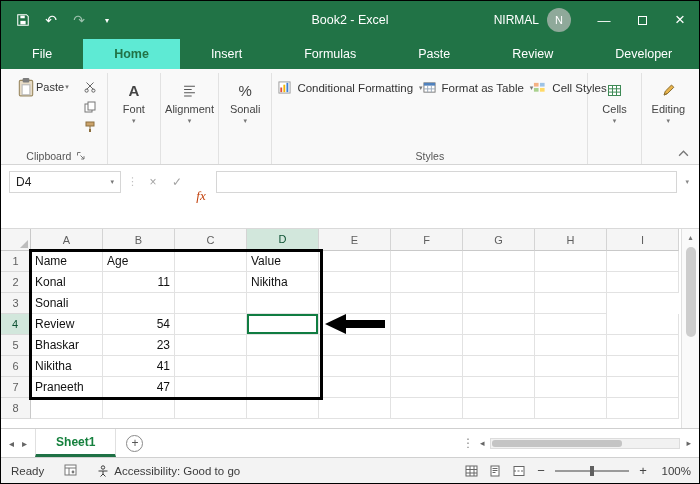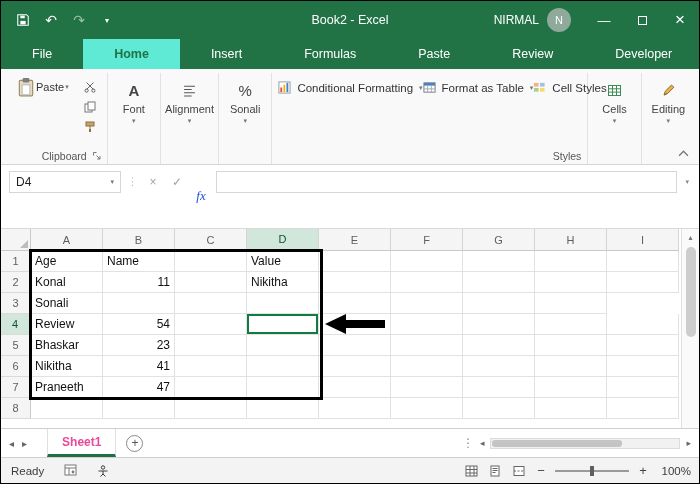--- a/index.html
+++ b/index.html
@@ -25,42 +25,42 @@
   .rtabs{display:flex;align-items:stretch;}
   .rtab{display:flex;align-items:center;padding:0 31px;font-size:12.5px;color:#fff;cursor:default;}
   .rtab.active{background:#5eead4;color:#217346;font-weight:700;}
   .tellme{display:flex;align-items:center;gap:6px;margin-left:18px;font-size:12.5px;font-weight:bold;}
   .tabrow-right{margin-left:auto;display:flex;align-items:center;padding-right:12px;}
 
   
   .ribbon{height:96px;background:#f9f9f9;border-bottom:1px solid #d5d5d5;display:flex;align-items:stretch;position:relative;padding:4px 4px 0 4px;flex:0 0 auto;}
   .rgroup{display:flex;flex-direction:column;border-right:1px solid #e2e2e2;padding:2px 6px 0 6px;}
   .rg-content{flex:1;display:flex;align-items:flex-start;}
-  .glabel{height:17px;display:flex;align-items:center;justify-content:flex-end;gap:5px;font-size:10.5px;color:#555;}
+  .glabel{height:17px;display:flex;align-items:center;justify-content:center;gap:5px;font-size:10.5px;color:#555;}
   .pastebtn{display:flex;flex-direction:row;align-items:center;gap:1px;padding:2px 6px;font-size:11px;color:#333;}
   .smallcol{display:flex;flex-direction:column;gap:4px;padding:4px 2px 0 6px;}
   .sbtn{width:18px;height:16px;display:flex;align-items:center;justify-content:center;}
   .mini{align-items:center;width:58px;}
   .mini .rg-content{flex-direction:column;align-items:center;justify-content:flex-start;gap:2px;padding-top:4px;}
   .micon{height:22px;display:flex;align-items:center;justify-content:center;font-size:15px;font-weight:700;color:#444;}
   .mlabel{font-size:11px;color:#444;}
   .mcaret{font-size:7px;color:#777;}
   .stylesgrp{min-width:168px;}
   .stylerow{display:flex;align-items:center;gap:6px;height:21px;font-size:11.5px;color:#333;white-space:nowrap;}
   .stylerow .caret8{font-size:7px;color:#777;}
   .ribbon-collapse{position:absolute;right:10px;bottom:3px;}
 
   
   .fwrap{height:64px;background:#fff;border-bottom:1px solid #d9d9d9;flex:0 0 auto;}
   .frow{height:30px;display:flex;align-items:center;padding:3px 8px 0 8px;gap:6px;}
   .namebox{width:112px;height:22px;border:1px solid #d6d6d6;background:#fff;display:flex;align-items:center;padding:0 6px;font-size:12px;color:#222;}
   .namebox .nb-caret{margin-left:auto;font-size:7px;color:#777;}
   .fsep{color:#c0c0c0;font-size:11px;}
   .fbtn{width:18px;display:flex;align-items:center;justify-content:center;font-size:12px;color:#a3a3a3;}
-  .fxbtn{color:#1d4ed8;font-family:"Liberation Serif",serif;font-style:italic;font-size:13px;margin-top:28px;}
+  .fxbtn{color:#c2410c;font-family:"Liberation Serif",serif;font-style:italic;font-size:13px;margin-top:28px;}
   .finput{flex:1;height:22px;border:1px solid #d6d6d6;background:#fff;display:flex;align-items:center;padding:0 6px;font-size:12px;}
   .fexp{font-size:7px;color:#888;padding:0 2px;}
 
   
   .gridwrap{flex:1;position:relative;background:#fff;overflow:hidden;}
   .g-hrow,.g-row{display:flex;}
   .g-corner{width:30px;height:22px;background:#f5f5f5;border-right:1px solid #c9c9c9;border-bottom:1px solid #c9c9c9;position:relative;}
   .g-corner::after{content:"";position:absolute;right:2px;bottom:2px;border-left:8px solid transparent;border-bottom:8px solid #bdbdbd;}
   .g-col{width:72px;height:22px;background:#f5f5f5;border-right:1px solid #d4d4d4;border-bottom:1px solid #c9c9c9;display:flex;align-items:center;justify-content:center;font-size:11px;color:#5f5f5f;}
   .g-col.sel{background:#d2e7dc;color:#0c5132;border-bottom:2px solid #107c41;}
@@ -71,21 +71,21 @@
   .g-cell.selected{box-shadow:inset 0 0 0 2px #107c41;position:relative;z-index:2;}
   .vscroll{position:absolute;top:0;right:0;bottom:0;width:18px;background:#fafafa;border-left:1px solid #e0e0e0;display:flex;flex-direction:column;align-items:center;}
   .vs-btn{height:16px;display:flex;align-items:center;justify-content:center;font-size:8px;color:#777;width:100%;}
   .vs-thumb{width:10px;height:90px;background:#cdcdcd;border-radius:5px;margin-top:2px;}
   .anno-box{position:absolute;left:28px;top:20px;width:294px;height:151px;border:3px solid #000;pointer-events:none;z-index:5;}
   .anno-arrow{position:absolute;left:324px;top:82px;z-index:5;pointer-events:none;}
 
   
   .tabsbar{height:29px;background:#fff;border-top:1px solid #cfcfcf;display:flex;align-items:stretch;font-size:12px;flex:0 0 auto;}
   .snav{display:flex;align-items:center;gap:8px;padding:0 8px;color:#666;font-size:10px;}
-  .sheettab{display:flex;align-items:center;padding:0 14px;color:#ec4899;font-weight:700;background:#fff;border-left:1px solid #e0e0e0;border-right:1px solid #e0e0e0;border-bottom:3px solid #1e7145;margin-left:12px;}
+  .sheettab{display:flex;align-items:center;padding:0 20px;color:#15803d;font-weight:700;background:#fff;border-left:1px solid #e0e0e0;border-right:1px solid #e0e0e0;border-bottom:3px solid #1e7145;}
   .addbtn{width:17px;height:17px;border:1px solid #8a8a8a;border-radius:50%;display:flex;align-items:center;justify-content:center;color:#555;font-size:12px;align-self:center;margin-left:10px;}
   .tabs-spacer{flex:1;}
   .hscroll{display:flex;align-items:center;gap:4px;padding-right:6px;color:#888;}
   .hs-btn{font-size:9px;color:#666;padding:0 2px;}
   .hs-track{width:190px;height:11px;background:#f1f1f1;border:1px solid #dcdcdc;display:flex;align-items:center;padding:1px;}
   .hs-thumb{width:130px;height:7px;background:#c4c4c4;border-radius:3px;}
 
   
   .statusbar{height:26px;background:#f3f3f3;border-top:1px solid #d0d0d0;display:flex;align-items:center;font-size:11.5px;color:#3c3c3c;flex:0 0 auto;}
   .sb-left{display:flex;align-items:center;gap:20px;padding-left:10px;}
@@ -329,22 +329,22 @@
           <div class="g-col">C</div>
           <div class="g-col sel">D</div>
           <div class="g-col">E</div>
           <div class="g-col">F</div>
           <div class="g-col">G</div>
           <div class="g-col">H</div>
           <div class="g-col">I</div>
         </div>
         <div class="g-row">
           <div class="g-rowhead">1</div>
+          <div class="g-cell">Name</div>
           <div class="g-cell">Age</div>
-          <div class="g-cell">Name</div>
           <div class="g-cell"></div>
           <div class="g-cell">Value</div>
           <div class="g-cell"></div>
           <div class="g-cell"></div>
           <div class="g-cell"></div>
           <div class="g-cell"></div>
           <div class="g-cell"></div>
         </div>
         <div class="g-row">
           <div class="g-rowhead">2</div>
@@ -472,20 +472,21 @@
           <rect x="1" y="1" width="11" height="10" fill="#fff" stroke="#777"></rect>
           <path d="M1 4h11M5 4v7" stroke="#777" fill="none"></path>
           <circle cx="9" cy="8" r="1.4" fill="#777"></circle>
         </svg>
       </span>
       <span class="sb-acc">
         <svg width="12" height="12" viewBox="0 0 12 12">
           <circle cx="6" cy="2.5" r="1.7" fill="none" stroke="#3c3c3c"></circle>
           <path d="M1.5 6h9M6 6v3M6 9l-2.5 2.5M6 9l2.5 2.5" fill="none" stroke="#3c3c3c"></path>
         </svg>
+        <span>Accessibility: Good to go</span>
       </span>
     </div>
     <div class="sb-right">
       <span class="viewbtn">
         <svg width="13" height="12" viewBox="0 0 13 12">
             <rect x="1" y="1" width="11" height="10" fill="#fff" stroke="#666"></rect>
             <path d="M1 4.5h11M1 8h11M5 1v10M9 1v10" stroke="#666" fill="none"></path>
           </svg>
       </span>
       <span class="viewbtn">

